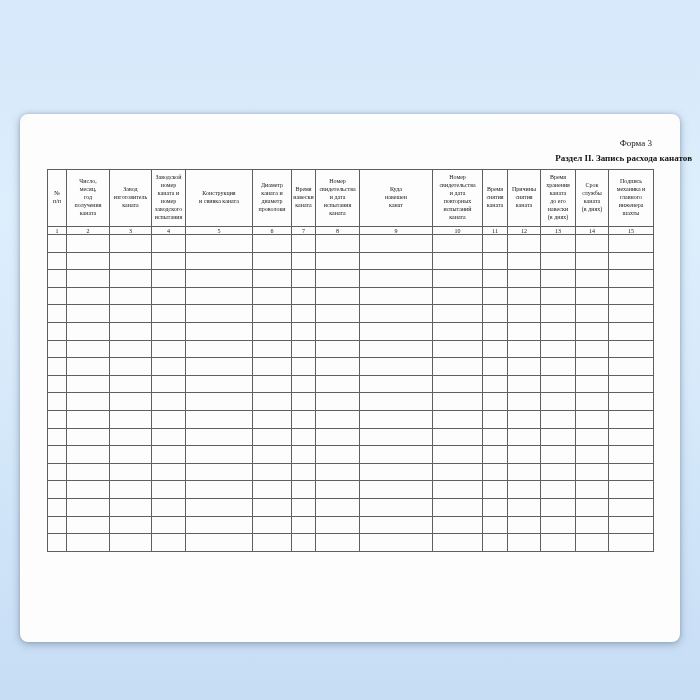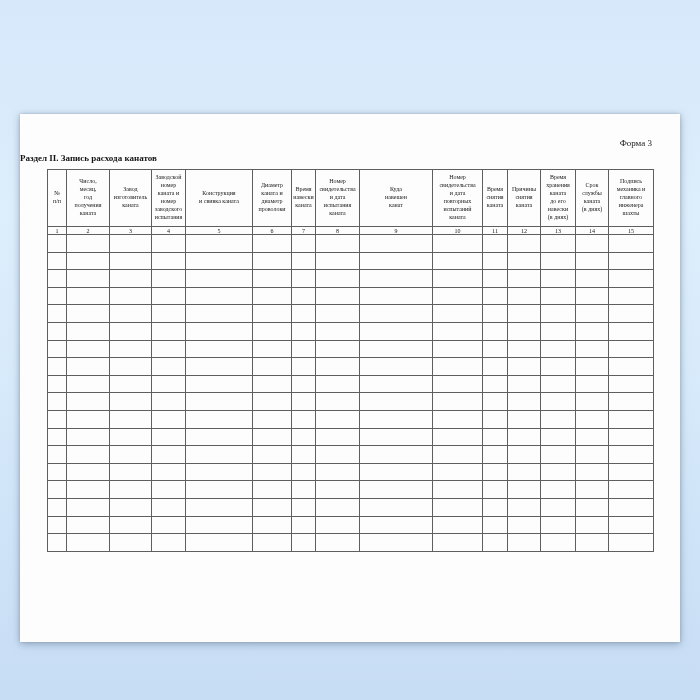--- a/index.html
+++ b/index.html
@@ -15,35 +15,36 @@
     background: linear-gradient(180deg, #d6e8fa 0%, #ddeefc 30%, #d9ebfb 50%, #cfe4f8 75%, #c7ddf4 100%);
   }
   .paper {
     position: absolute;
     left: 20px;
     top: 114px;
     width: 660px;
     height: 528px;
     background: #fdfdfe;
     box-shadow: 0 2px 8px rgba(98, 118, 142, 0.55), 0 0 3px rgba(98, 118, 142, 0.35);
+    border-radius: 8px;
   }
   .forma-label {
     position: absolute;
     top: 24px;
     right: 28px;
     font-size: 9px;
     color: #1c1c1c;
     white-space: nowrap;
   }
   .section-title {
     position: absolute;
     top: 39px;
-    left: 0;
+    left: 12px;
     width: 100%;
-    text-align: left;
+    text-align: right;
     font-weight: bold;
     font-size: 9px;
     color: #141414;
   }
   table.ropes {
     position: absolute;
     left: 27px;
     top: 55px;
     width: 606px;
     border-collapse: collapse;

